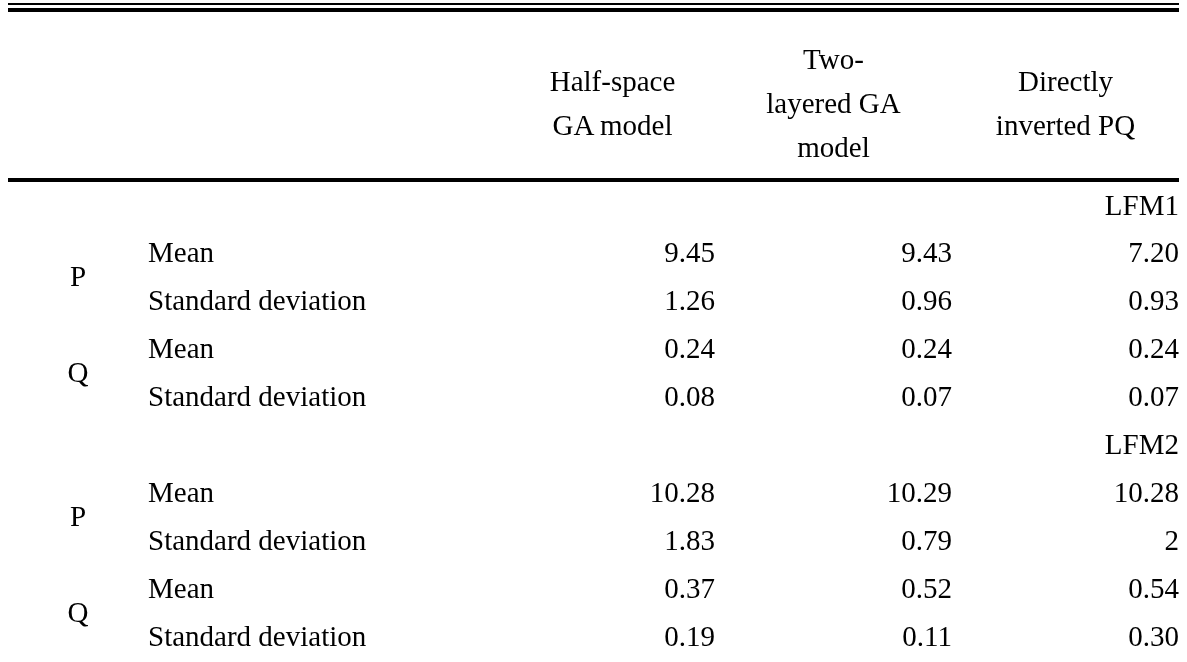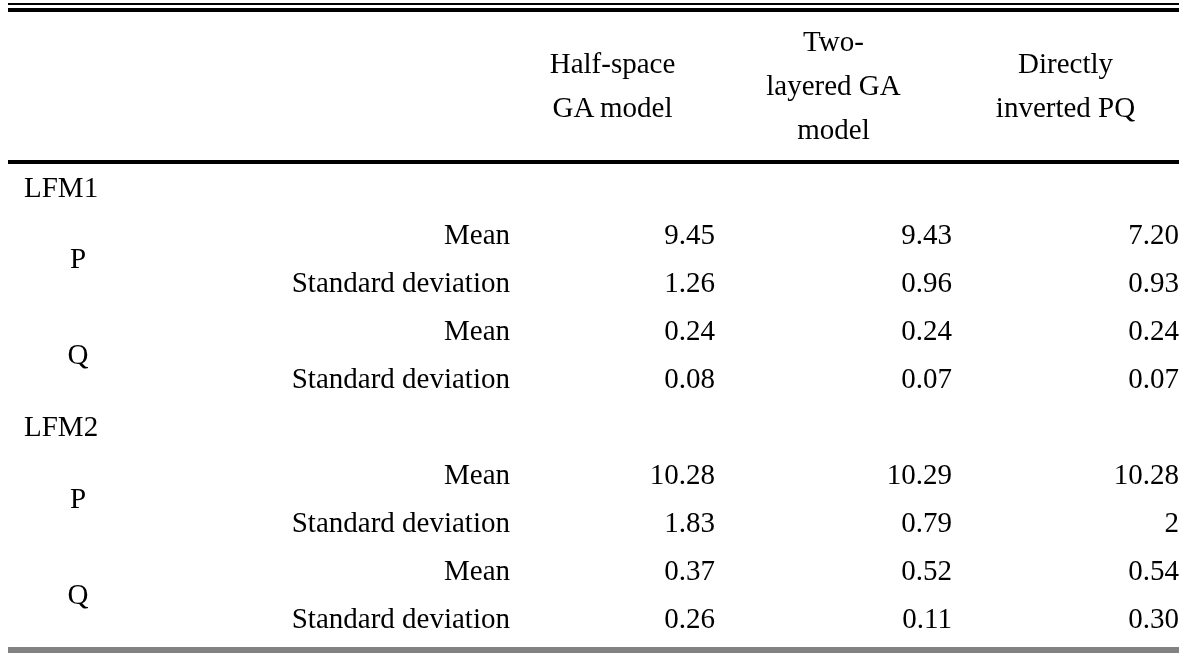--- a/index.html
+++ b/index.html
@@ -18,20 +18,21 @@
   .rule-thin  { height: 2px; background: #000; }
   .rule-gap   { height: 3px; background: transparent; }
   .rule-thick { height: 4px; background: #000; }
 
   table.results {
     width: 1171px;
     border-collapse: collapse;
     table-layout: fixed;
     font-size: 29px;
     line-height: 1;
+    margin-top: 18px;
   }
   col.c1 { width: 140px; }
   col.c2 { width: 362px; }
   col.c3 { width: 205px; }
   col.c4 { width: 237px; }
   col.c5 { width: 227px; }
 
   thead th {
     font-weight: normal;
     text-align: center;
@@ -42,25 +43,25 @@
   thead th .hline { line-height: 44px; }
 
   tbody td {
     height: 48px;
     padding: 0;
     text-align: center;
     vertical-align: middle;
     font-weight: normal;
   }
   td.section-cell {
-    text-align: left;
+    text-align: right;
     padding-left: 16px;
   }
   td.param-cell { text-align: center; }
-  td.stat-cell  { text-align: right; }
+  td.stat-cell  { text-align: left; }
   td.value-cell { text-align: right; }
 
   
   .bottom-bar {
     width: 1171px;
     height: 6px;
     background: #828282;
     margin-top: 5px;
   }
 </style>
@@ -156,21 +157,21 @@
 
       <tr>
         <td class="param-cell" rowspan="2">Q</td>
         <td class="stat-cell">Mean</td>
         <td class="value-cell">0.37</td>
         <td class="value-cell">0.52</td>
         <td class="value-cell">0.54</td>
       </tr>
       <tr>
         <td class="stat-cell">Standard deviation</td>
-        <td class="value-cell">0.26</td>
+        <td class="value-cell">0.19</td>
         <td class="value-cell">0.11</td>
         <td class="value-cell">0.30</td>
       </tr>
 
     </tbody>
   </table>
 
   <div class="bottom-bar"></div>
 
 </div>

